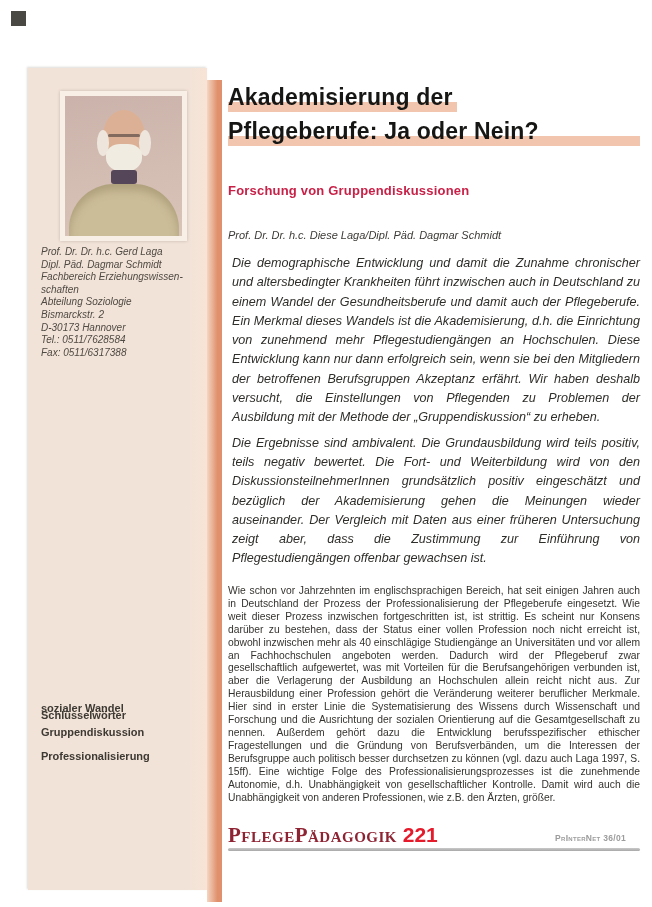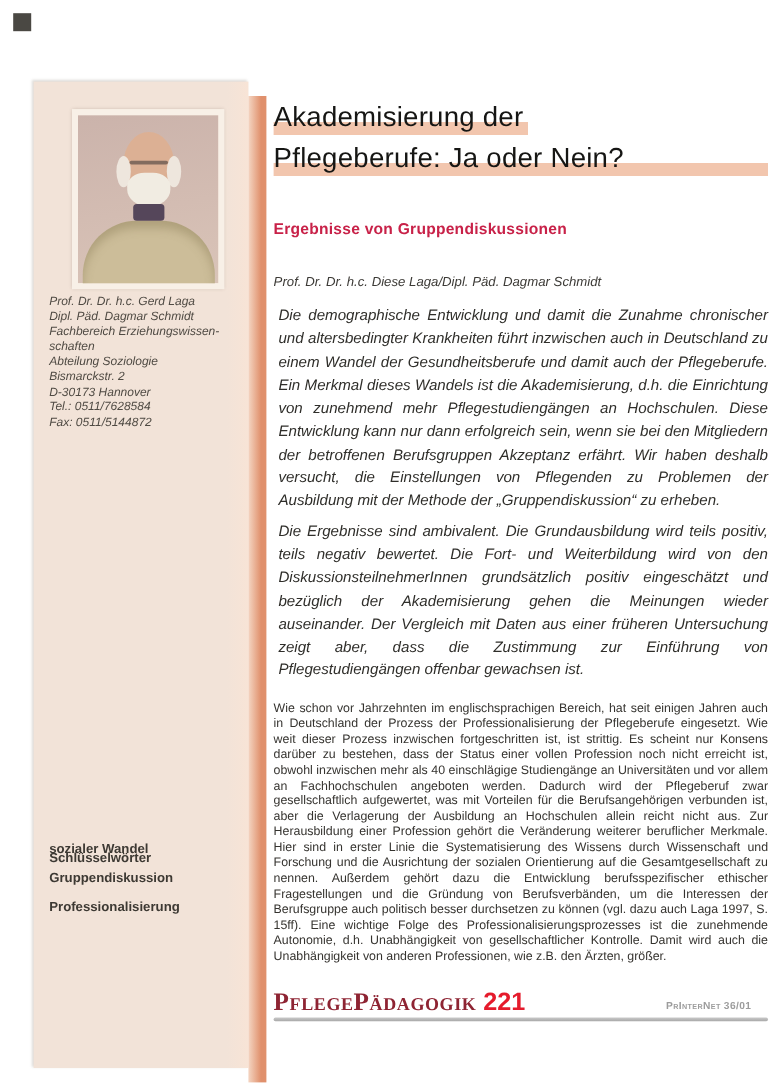--- a/index.html
+++ b/index.html
@@ -72,21 +72,21 @@
   .kw-heading{
     position:absolute;left:13px;top:597px;
     font-weight:bold;font-size:11px;color:#3d3933;margin-top:44px;
   }
   .keywords{
     position:absolute;left:13px;top:628px;width:160px;
     font-weight:bold;font-size:11px;line-height:24px;color:#3d3933;
   }
   
   .main{position:absolute;left:228px;top:80px;width:412px;}
-  .title{font-weight:normal;font-size:23px;line-height:34px;color:#161614;letter-spacing:.2px;}
+  .title{font-weight:bold;font-size:23px;line-height:34px;color:#161614;letter-spacing:.2px;}
   .title .l1{
     display:inline-block;
     background:linear-gradient(to bottom,rgba(0,0,0,0) 64%,var(--band) 64% 95%,rgba(0,0,0,0) 95%);
     padding-right:4px;
   }
   .title .l2{
     display:block;width:100%;
     background:linear-gradient(to bottom,rgba(0,0,0,0) 64%,var(--band) 64% 95%,rgba(0,0,0,0) 95%);
   }
   .subtitle{
@@ -146,40 +146,40 @@
 
   <div class="contact">
     <div>Prof. Dr. Dr. h.c. Gerd Laga</div>
     <div>Dipl. Päd. Dagmar Schmidt</div>
     <div>Fachbereich Erziehungswissen-</div>
     <div>schaften</div>
     <div>Abteilung Soziologie</div>
     <div>Bismarckstr. 2</div>
     <div>D-30173 Hannover</div>
     <div>Tel.: 0511/7628584</div>
-    <div>Fax: 0511/5144872</div>
+    <div>Fax: 0511/6317388</div>
   </div>
 
   <div class="kw-heading">Schlüsselwörter</div>
   <div class="keywords">
     <div>sozialer Wandel</div>
     <div>Gruppendiskussion</div>
     <div>Professionalisierung</div>
   </div>
 </div>
 
 <div class="salmon-strip"></div>
 
 <div class="main">
   <div class="title">
     <span class="l1">Akademisierung der</span>
     <span class="l2">Pflegeberufe: Ja oder Nein?</span>
   </div>
 
-  <div class="subtitle">Ergebnisse von Gruppendiskussionen</div>
+  <div class="subtitle">Forschung von Gruppendiskussionen</div>
 
   <div class="byline">Prof. Dr. Dr. h.c. Diese Laga/Dipl. Päd. Dagmar Schmidt</div>
 
   <div class="abstract">
     <p>Die demographische Entwicklung und damit die Zunahme chronischer und altersbedingter Krankheiten führt inzwischen auch in Deutschland zu einem Wandel der Gesundheitsberufe und damit auch der Pflegeberufe. Ein Merkmal dieses Wandels ist die Akademisierung, d.h. die Einrichtung von zunehmend mehr Pflegestudiengängen an Hochschulen. Diese Entwicklung kann nur dann erfolgreich sein, wenn sie bei den Mitgliedern der betroffenen Berufsgruppen Akzeptanz erfährt. Wir haben deshalb versucht, die Einstellungen von Pflegenden zu Problemen der Ausbildung mit der Methode der „Gruppendiskussion“ zu erheben.</p>
     <p>Die Ergebnisse sind ambivalent. Die Grundausbildung wird teils positiv, teils negativ bewertet. Die Fort- und Weiterbildung wird von den DiskussionsteilnehmerInnen grundsätzlich positiv eingeschätzt und bezüglich der Akademisierung gehen die Meinungen wieder auseinander. Der Vergleich mit Daten aus einer früheren Untersuchung zeigt aber, dass die Zustimmung zur Einführung von Pflegestudiengängen offenbar gewachsen ist.</p>
   </div>
 
   <div class="bodytext">Wie schon vor Jahrzehnten im englischsprachigen Bereich, hat seit einigen Jahren auch in Deutschland der Prozess der Professionalisierung der Pflegeberufe eingesetzt. Wie weit dieser Prozess inzwischen fortgeschritten ist, ist strittig. Es scheint nur Konsens darüber zu bestehen, dass der Status einer vollen Profession noch nicht erreicht ist, obwohl inzwischen mehr als 40 einschlägige Studiengänge an Universitäten und vor allem an Fachhochschulen angeboten werden. Dadurch wird der Pflegeberuf zwar gesellschaftlich aufgewertet, was mit Vorteilen für die Berufsangehörigen verbunden ist, aber die Verlagerung der Ausbildung an Hochschulen allein reicht nicht aus. Zur Herausbildung einer Profession gehört die Veränderung weiterer beruflicher Merkmale. Hier sind in erster Linie die Systematisierung des Wissens durch Wissenschaft und Forschung und die Ausrichtung der sozialen Orientierung auf die Gesamtgesellschaft zu nennen. Außerdem gehört dazu die Entwicklung berufsspezifischer ethischer Fragestellungen und die Gründung von Berufsverbänden, um die Interessen der Berufsgruppe auch politisch besser durchsetzen zu können (vgl. dazu auch Laga 1997, S. 15ff). Eine wichtige Folge des Professionalisierungsprozesses ist die zunehmende Autonomie, d.h. Unabhängigkeit von gesellschaftlicher Kontrolle. Damit wird auch die Unabhängigkeit von anderen Professionen, wie z.B. den Ärzten, größer.</div>
 

